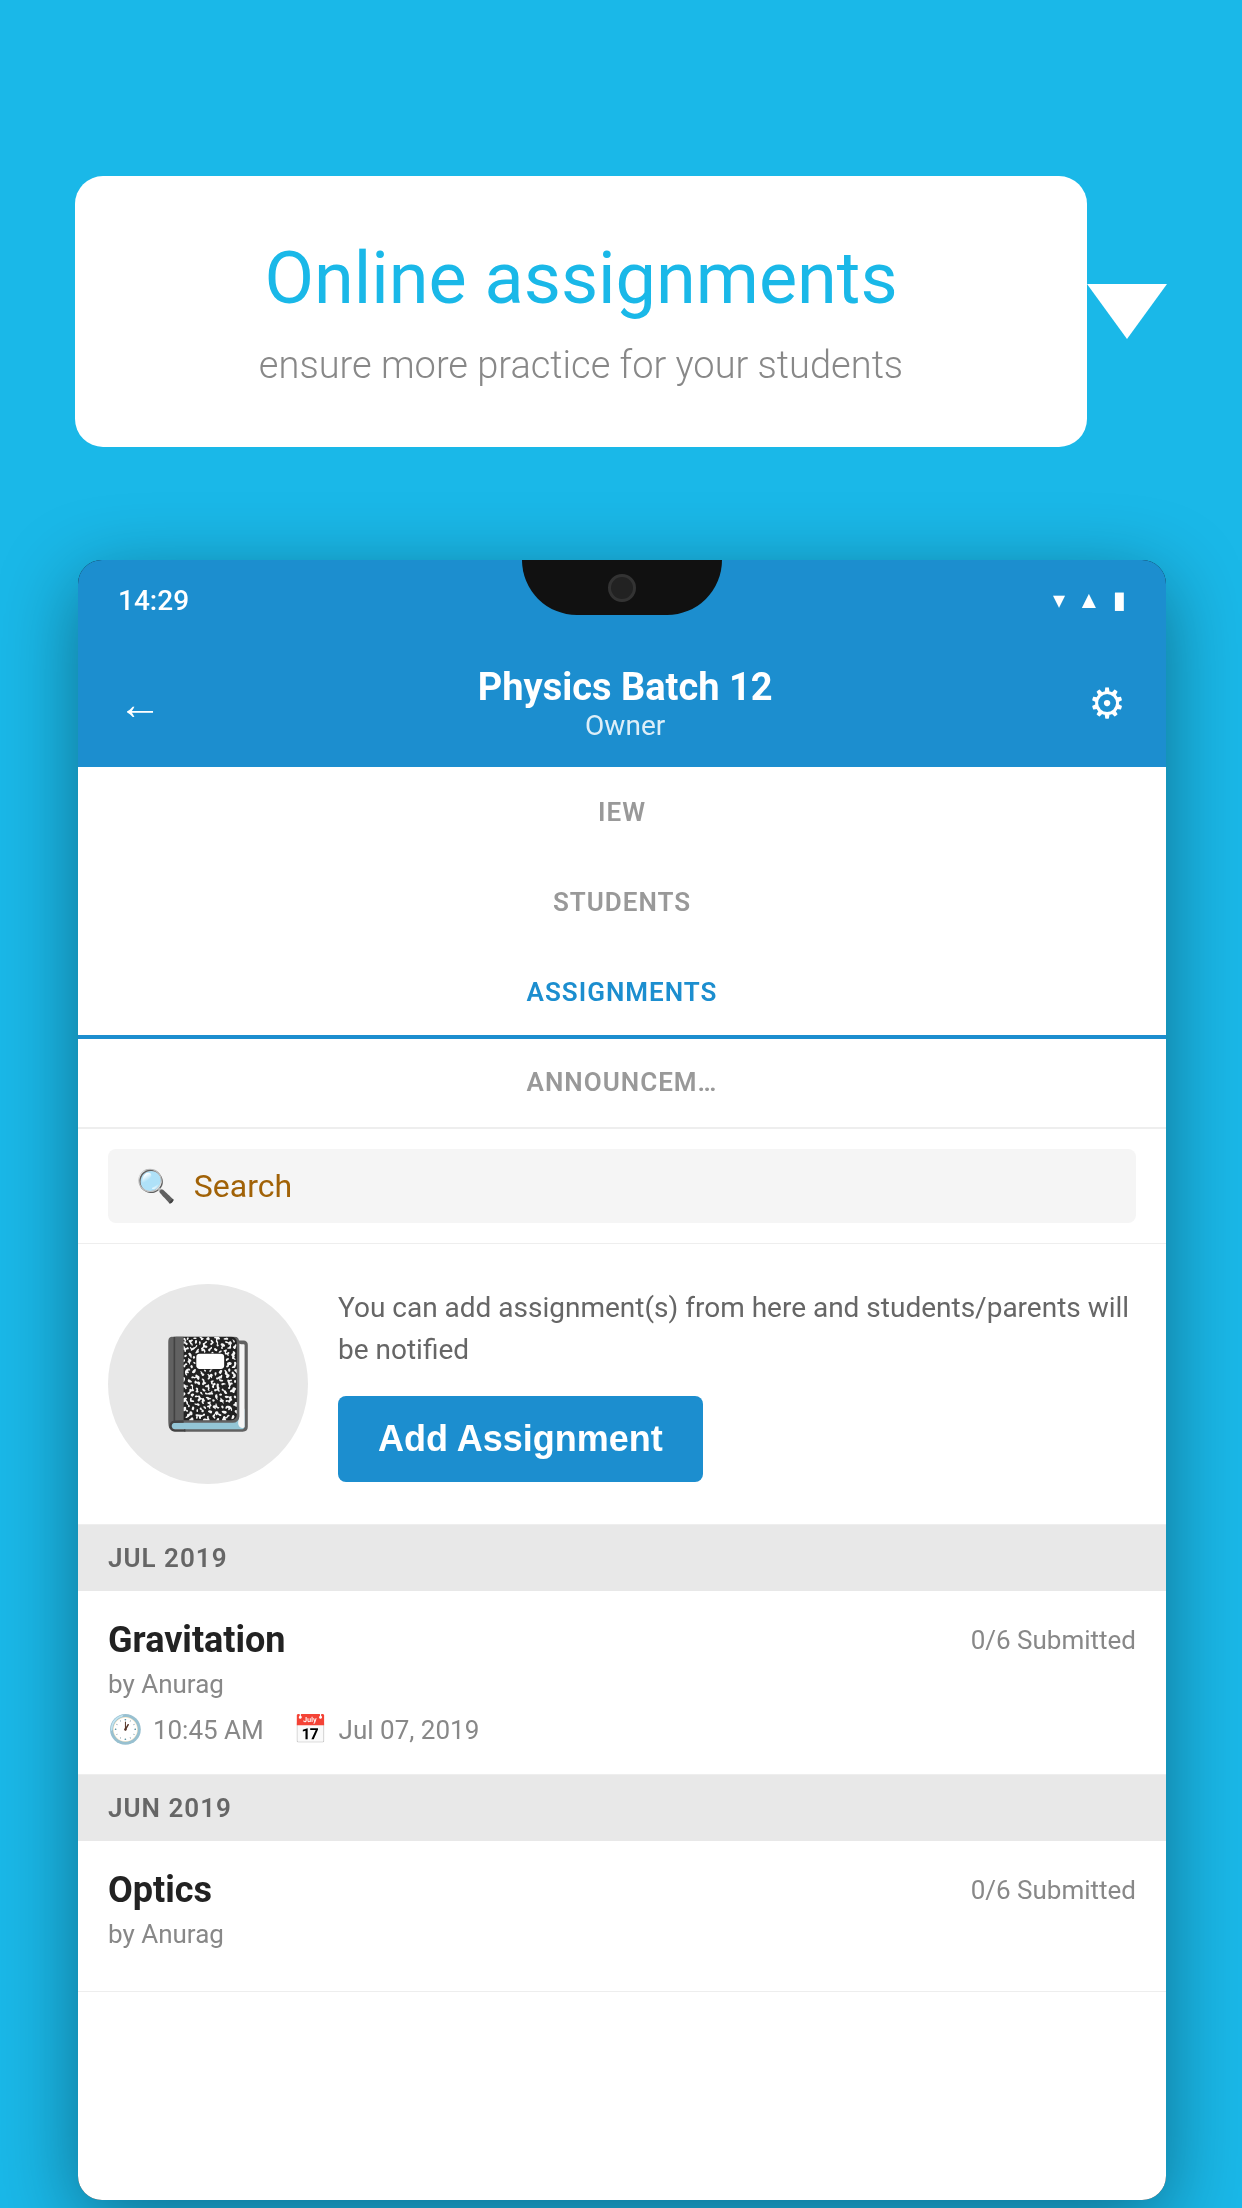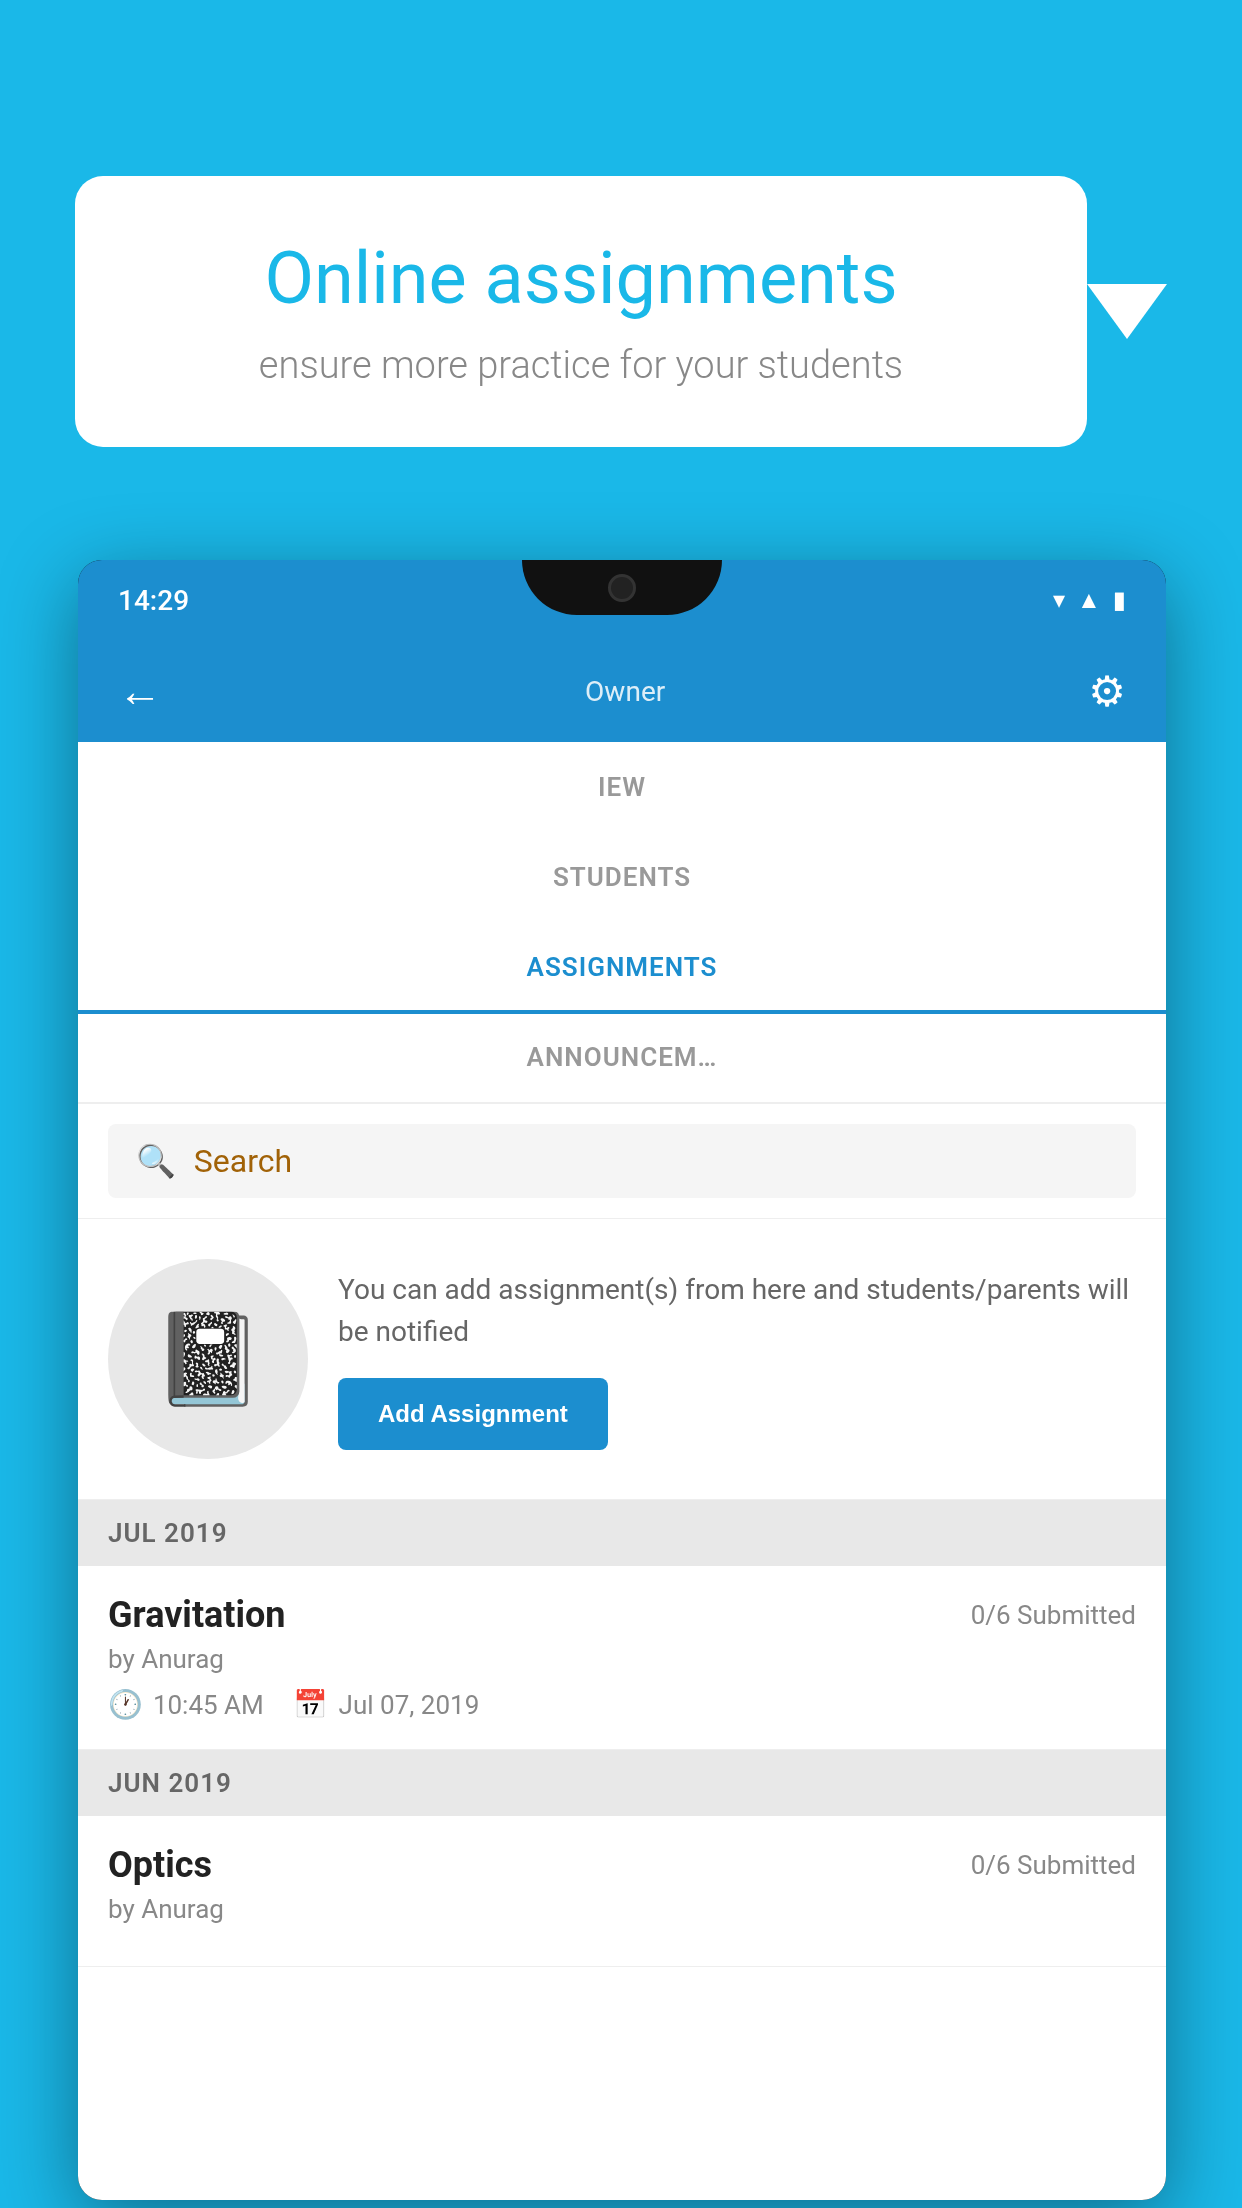--- a/index.html
+++ b/index.html
@@ -258,21 +258,21 @@
       line-height: 1.5;
       margin-bottom: 25px;
     }
 
     .add-assignment-btn {
       background: #1c8ecf;
       color: white;
       border: none;
       border-radius: 8px;
       padding: 22px 40px;
-      font-size: 24px;
+      font-size: 36px;
       font-weight: 600;
       cursor: pointer;
     }
 
     
     .section-header {
       background: #e8e8e8;
       padding: 18px 30px;
       color: #666;
       font-size: 26px;
@@ -354,20 +354,21 @@
       <span class="status-icon">▲</span>
       <span class="status-icon">▮</span>
     </div>
   </div>
 
   <div class="phone-screen">
 
     <div class="app-header">
       <span class="header-back">←</span>
       <div class="header-title-block">
+        <div class="header-title">Physics Batch 12</div>
         <div class="header-subtitle">Owner</div>
       </div>
       <span class="header-settings">⚙</span>
     </div>
 
     <div class="tabs-bar">
       <div class="tab-item">
         <span>IEW</span>
       </div>
       <div class="tab-item">

